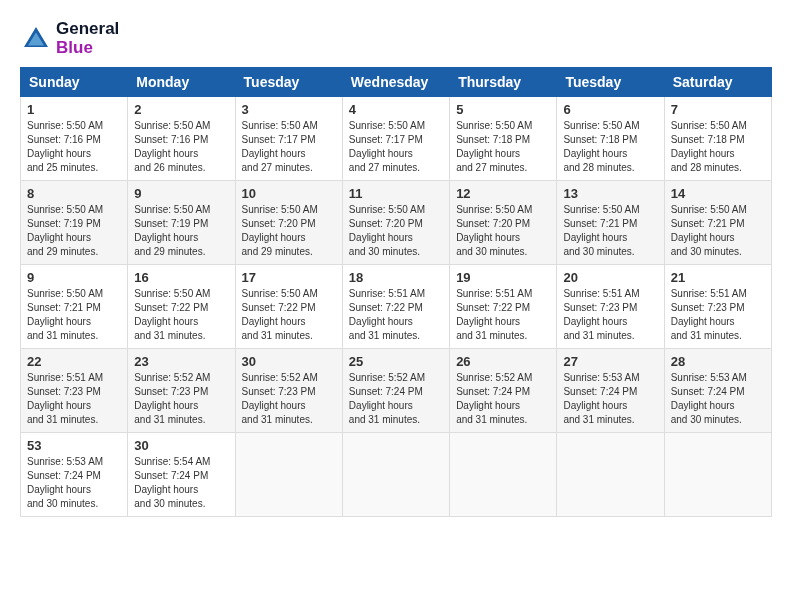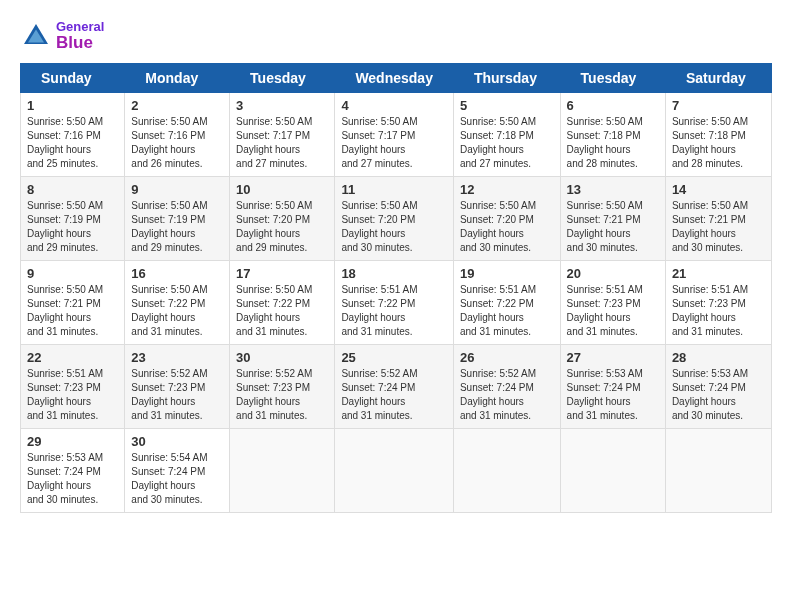--- a/index.html
+++ b/index.html
@@ -44,21 +44,21 @@
     }
     .calendar-table {
       width: 100%;
       border-collapse: collapse;
       border: 1px solid #ccc;
     }
     .calendar-table th {
       background-color: #1a5fa8;
       color: white;
       text-align: left;
-      padding: 6px 20px;
+      padding: 6px 8px;
       font-size: 14px;
       font-weight: bold;
       border: 1px solid #1a5fa8;
     }
     .calendar-table td {
       vertical-align: top;
       padding: 5px 6px;
       font-size: 10.5px;
       color: #333;
       border: 1px solid #ddd;
@@ -90,21 +90,21 @@
 </head>
 <body>
 
 <div class="header-area">
   <div class="logo">
     <svg class="logo-icon" viewBox="0 0 40 40" xmlns="http://www.w3.org/2000/svg">
       <polygon points="20,5 35,30 5,30" fill="#1a5fa8"></polygon>
       <polygon points="20,12 30,28 10,28" fill="#5a9fd4"></polygon>
     </svg>
     <div class="logo-text">
-      <span style="font-size:13px;font-weight:bold;color:#6d28d9;">General</span>
+      <span style="font-size:17px;font-weight:bold;color:#0f172a;">General</span>
       <span style="font-size:17px;font-weight:bold;color:#a21caf;">Blue</span>
     </div>
   </div>
 </div>
 
 <table class="calendar-table">
   <thead>
     <tr>
       <th>Sunday</th>
       <th>Monday</th>
@@ -371,21 +371,21 @@
         <div class="day-info">
           Sunrise: 5:53 AM<br>
           Sunset: 7:24 PM<br>
           Daylight hours<br>
           and 30 minutes.
         </div>
       </td>
       </tr>
       <tr class="last-row">
         <td>
-        <span class="day-number">29</span>
+        <span class="day-number">53</span>
         <div class="day-info">
           Sunrise: 5:53 AM<br>
           Sunset: 7:24 PM<br>
           Daylight hours<br>
           and 30 minutes.
         </div>
       </td>
         <td>
         <span class="day-number">30</span>
         <div class="day-info">

